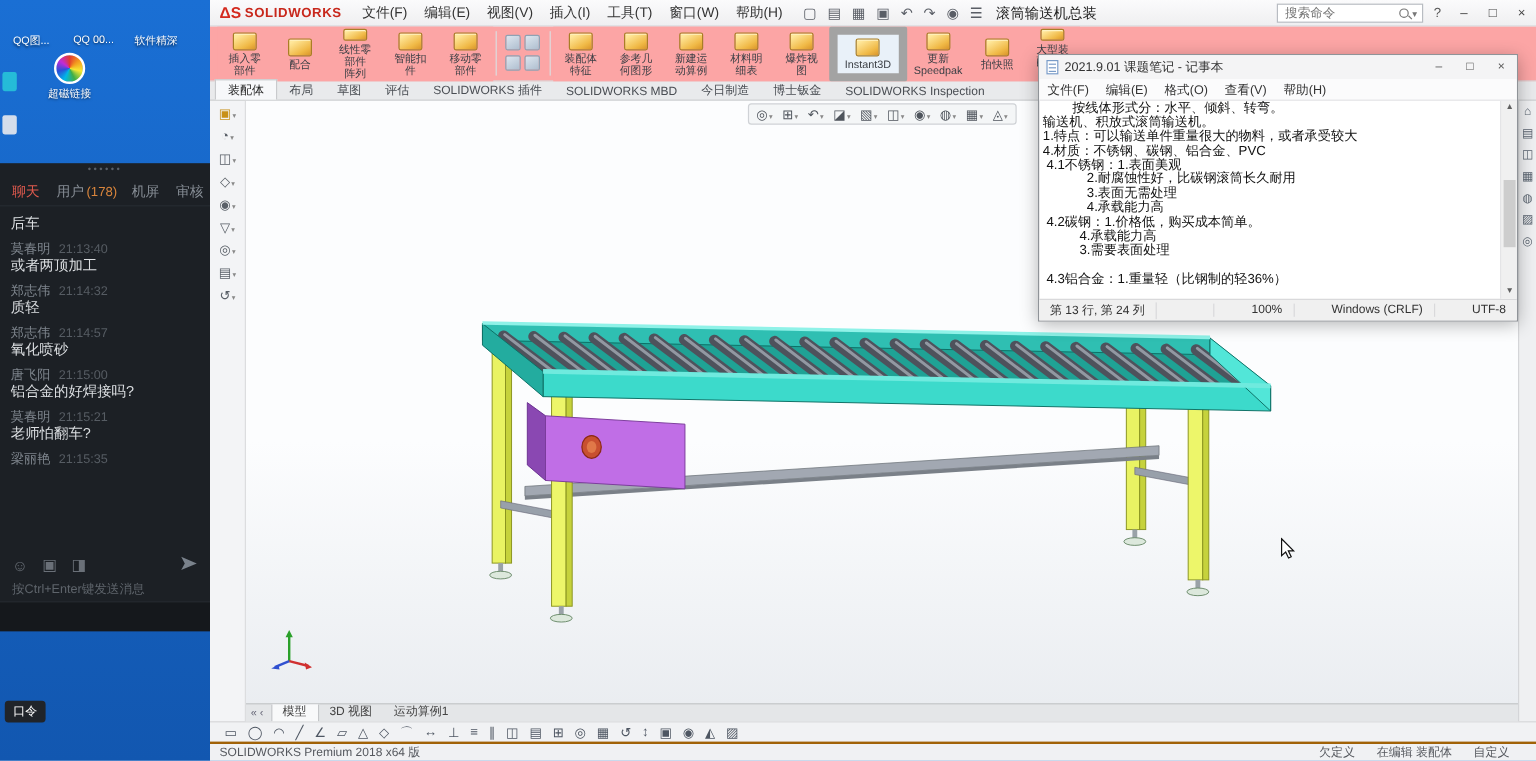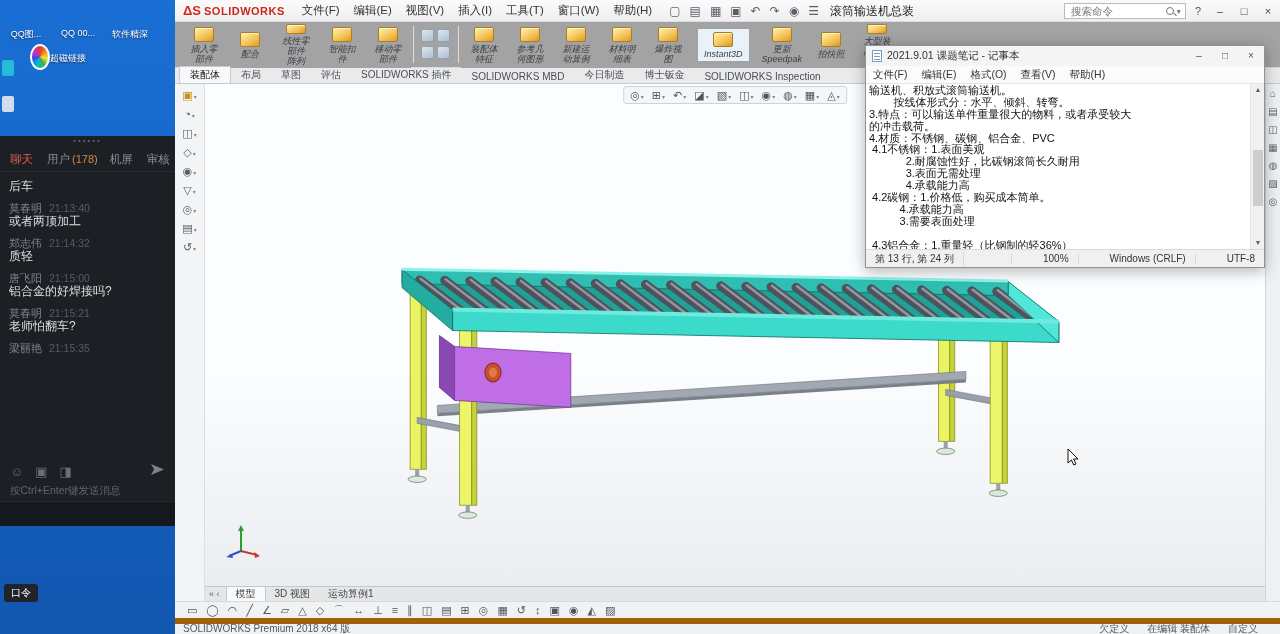--- a/index.html
+++ b/index.html
@@ -6,21 +6,21 @@
   *{box-sizing:border-box;}
   body{font-family:"Liberation Sans","DejaVu Sans",sans-serif;}
   .screen{position:relative;width:1280px;height:634px;overflow:hidden;background:#1565C6;}
 
   
   .desktop{position:absolute;left:0;top:0;width:175px;height:634px;background:linear-gradient(#1A6FD4,#1257B0);}
   .desk-icons{position:absolute;left:4px;top:2px;display:flex;gap:8px;text-align:right;}
   .desk-item{width:44px;display:flex;flex-direction:column;align-items:center;}
   .dicon{width:24px;height:24px;border-radius:4px;}
   .dlabel{margin-top:2px;font-size:9px;color:#FFF;text-shadow:0 1px 2px rgba(0,0,0,.6);white-space:nowrap;}
-  .desk-color{position:absolute;left:30px;top:44px;width:56px;display:flex;flex-direction:row;align-items:center;}
+  .desk-color{position:absolute;left:30px;top:44px;width:56px;display:flex;flex-direction:column;align-items:center;}
   .wheel{width:26px;height:26px;border-radius:50%;background:conic-gradient(#E23B2E,#F39C1F,#F7E733,#3FAE49,#00B7E8,#2B4FD8,#C12BD8,#E23B2E);border:2px solid #FFF;}
   .edge-ico{position:absolute;width:12px;height:16px;background:#27C4D8;border-radius:2px;opacity:.9;}
   .pw-chip{position:absolute;left:4px;top:584px;background:#20242A;color:#FFF;font-size:10px;padding:2px 7px;border-radius:3px;}
 
   
   .chat{position:absolute;left:0;top:136px;width:175px;height:390px;background:#1C2025;z-index:5;color:#D8DBDE;display:flex;flex-direction:column;}
   .chat-handle{height:11px;text-align:center;color:#5A6068;font-size:8px;letter-spacing:2px;line-height:10px;}
   .chat-tabs{height:25px;display:flex;align-items:center;padding:0 10px;gap:12px;border-bottom:1px solid #262B31;}
   .chat-tab{font-size:11.5px;color:#878E96;white-space:nowrap;}
   .chat-tab.active .ct-label{color:#E05A4E;}
@@ -49,21 +49,21 @@
   .sw-title{position:absolute;left:655px;top:0;height:22px;line-height:22px;font-size:12px;color:#222;}
   .sw-right{position:absolute;right:2px;top:0;height:22px;display:flex;align-items:center;gap:4px;}
   .sw-search{width:122px;height:16px;background:#FFF;border:1px solid #B8BCC2;display:flex;align-items:center;padding:0 4px;}
   .sw-search input{border:none;outline:none;flex:1;width:70px;font-size:10.5px;color:#444;background:transparent;font-family:inherit;}
   .sw-search .mag{width:8px;height:8px;border:1.4px solid #777;border-radius:50%;position:relative;flex:0 0 8px;}
   .sw-search .mag:after{content:"";position:absolute;left:6px;top:6px;width:4px;height:1.4px;background:#777;transform:rotate(45deg);}
   .sw-search .chev{font-size:8px;color:#777;margin-left:3px;}
   .sw-help{font-size:11px;color:#555;padding:0 5px;}
   .winbtn{width:20px;text-align:center;font-size:11px;color:#444;}
 
-  .sw-ribbon{height:46px;background:#a3a3a3;border-bottom:1px solid #D9DADC;display:flex;align-items:stretch;padding-left:6px;flex:0 0 46px;font-style:italic;}
+  .sw-ribbon{height:46px;background:#fca5a5;border-bottom:1px solid #D9DADC;display:flex;align-items:stretch;padding-left:6px;flex:0 0 46px;}
   .ribbon-item{display:flex;flex-direction:column;align-items:center;justify-content:center;padding:2px 6px;min-width:46px;}
   .ribbon-item.active{background:#E9F1F9;border:7px solid #a3a3a3;border-radius:2px;}
   .ribicon{width:20px;height:15px;background:linear-gradient(150deg,#FFE79A 15%,#F0B946 70%,#D9952B);border:1px solid #A97E26;border-radius:2px;box-shadow:inset 0 1px 0 #FFF3C4;margin-bottom:2px;}
   .riblabel{font-size:9px;line-height:10px;color:#3A3E44;text-align:center;white-space:pre-line;}
   .rib-small{display:grid;grid-template-columns:14px 14px;grid-auto-rows:15px;gap:2px;align-content:center;padding:0 5px;}
   .rib-small span{width:13px;height:13px;background:linear-gradient(150deg,#DDE6EF,#AEBECF);border:1px solid #8FA2B4;border-radius:2px;}
   .rib-sep{width:1px;background:#DCDDDF;margin:4px 2px;}
 
   .sw-tabs{height:16px;background:#E9EAEC;border-bottom:1px solid #C9CACD;display:flex;align-items:flex-end;padding-left:4px;flex:0 0 16px;}
   .sw-tab{font-size:10px;color:#4A4E54;padding:1px 10px;white-space:nowrap;}
@@ -83,21 +83,21 @@
   .vp-tab{font-size:10px;color:#444;padding:0 9px;height:14px;line-height:14px;}
   .vp-tab:first-of-type{background:#F8F9FA;border-left:1px solid #C4C6C9;border-right:1px solid #C4C6C9;}
   .model-svg{position:absolute;left:0;top:0;width:100%;height:100%;}
   .triad{position:absolute;left:20px;bottom:42px;}
   .cursor{position:absolute;left:862px;top:364px;}
   .sw-taskpane{width:15px;background:#EFF0F2;border-left:1px solid #D4D5D8;display:flex;flex-direction:column;align-items:center;padding-top:4px;gap:7px;}
   .tp-ico{font-size:10px;color:#5A6470;}
 
   .sw-sketchbar{height:17px;background:#F1F2F4;border-top:1px solid #D7D8DA;display:flex;align-items:center;gap:9px;padding:0 12px;flex:0 0 17px;overflow:hidden;}
   .sk-ico{font-size:11px;color:#4E5662;}
-  .sw-status{height:16px;background:#F0F1F3;border-top:6px solid #a16207;display:flex;align-items:center;padding:0 8px;font-size:10px;color:#55585E;flex:0 0 16px;}
+  .sw-status{height:16px;background:#F0F1F3;border-top:2px solid #a16207;display:flex;align-items:center;padding:0 8px;font-size:10px;color:#55585E;flex:0 0 16px;}
   .sw-status-right{margin-left:auto;display:flex;gap:18px;padding-right:14px;}
 
   
   .notepad{position:absolute;left:865px;top:45px;width:400px;height:223px;background:#FFF;border:1px solid #8F9398;box-shadow:0 3px 14px rgba(0,0,0,.3);z-index:10;display:flex;flex-direction:column;justify-content:flex-end;}
   .np-titlebar{height:20px;background:#F4F4F5;display:flex;align-items:center;flex:0 0 20px;}
   .np-ico{width:10px;height:12px;background:#FFF;border:1px solid #7A9CC8;margin:0 5px 0 6px;position:relative;}
   .np-ico:after{content:"";position:absolute;left:1px;top:2px;width:6px;height:1px;background:#7A9CC8;box-shadow:0 3px 0 #7A9CC8,0 6px 0 #7A9CC8;}
   .np-title{font-size:10.5px;color:#333;}
   .np-btns{margin-left:auto;display:flex;}
   .np-btn{width:26px;text-align:center;font-size:10px;color:#555;line-height:20px;}
@@ -165,20 +165,26 @@
         <div class="msg-head">
           <span class="msg-user">莫春明</span><span class="msg-time">21:13:40</span>
         </div>
         <div class="msg-text">或者两顶加工</div>
       </div>
         <div class="msg">
         <div class="msg-head">
           <span class="msg-user">郑志伟</span><span class="msg-time">21:14:32</span>
         </div>
         <div class="msg-text">质轻</div>
+      </div>
+        <div class="msg">
+        <div class="msg-head">
+          <span class="msg-user">郑志伟</span><span class="msg-time">21:14:57</span>
+        </div>
+        <div class="msg-text">氧化喷砂</div>
       </div>
         <div class="msg">
         <div class="msg-head">
           <span class="msg-user">唐飞阳</span><span class="msg-time">21:15:00</span>
         </div>
         <div class="msg-text">铝合金的好焊接吗?</div>
       </div>
         <div class="msg">
         <div class="msg-head">
           <span class="msg-user">莫春明</span><span class="msg-time">21:15:21</span>
@@ -561,24 +567,23 @@
 
     <span>文件(F)</span>
         <span>编辑(E)</span>
         <span>格式(O)</span>
         <span>查看(V)</span>
         <span>帮助(H)</span>
       </div>
     <div class="np-bodywrap">
       <div class="np-text">
 
-      <div class="np-line">输送机、积放式滚筒输送机。</div>
-          <div class="np-line">        按线体形式分：水平、倾斜、转弯。</div>
-          <div class="np-line">3.特点：可以输送单件重量很大的物料，或者承受较大</div>
-          <div class="np-line">的冲击载荷。</div>
+      <div class="np-line">        按线体形式分：水平、倾斜、转弯。</div>
+          <div class="np-line">输送机、积放式滚筒输送机。</div>
+          <div class="np-line">1.特点：可以输送单件重量很大的物料，或者承受较大</div>
           <div class="np-line">4.材质：不锈钢、碳钢、铝合金、PVC</div>
           <div class="np-line"> 4.1不锈钢：1.表面美观</div>
           <div class="np-line">            2.耐腐蚀性好，比碳钢滚筒长久耐用</div>
           <div class="np-line">            3.表面无需处理</div>
           <div class="np-line">            4.承载能力高</div>
           <div class="np-line"> 4.2碳钢：1.价格低，购买成本简单。</div>
           <div class="np-line">          4.承载能力高</div>
           <div class="np-line">          3.需要表面处理</div>
           <div class="np-line"></div>
           <div class="np-line"> 4.3铝合金：1.重量轻（比钢制的轻36%）</div>

